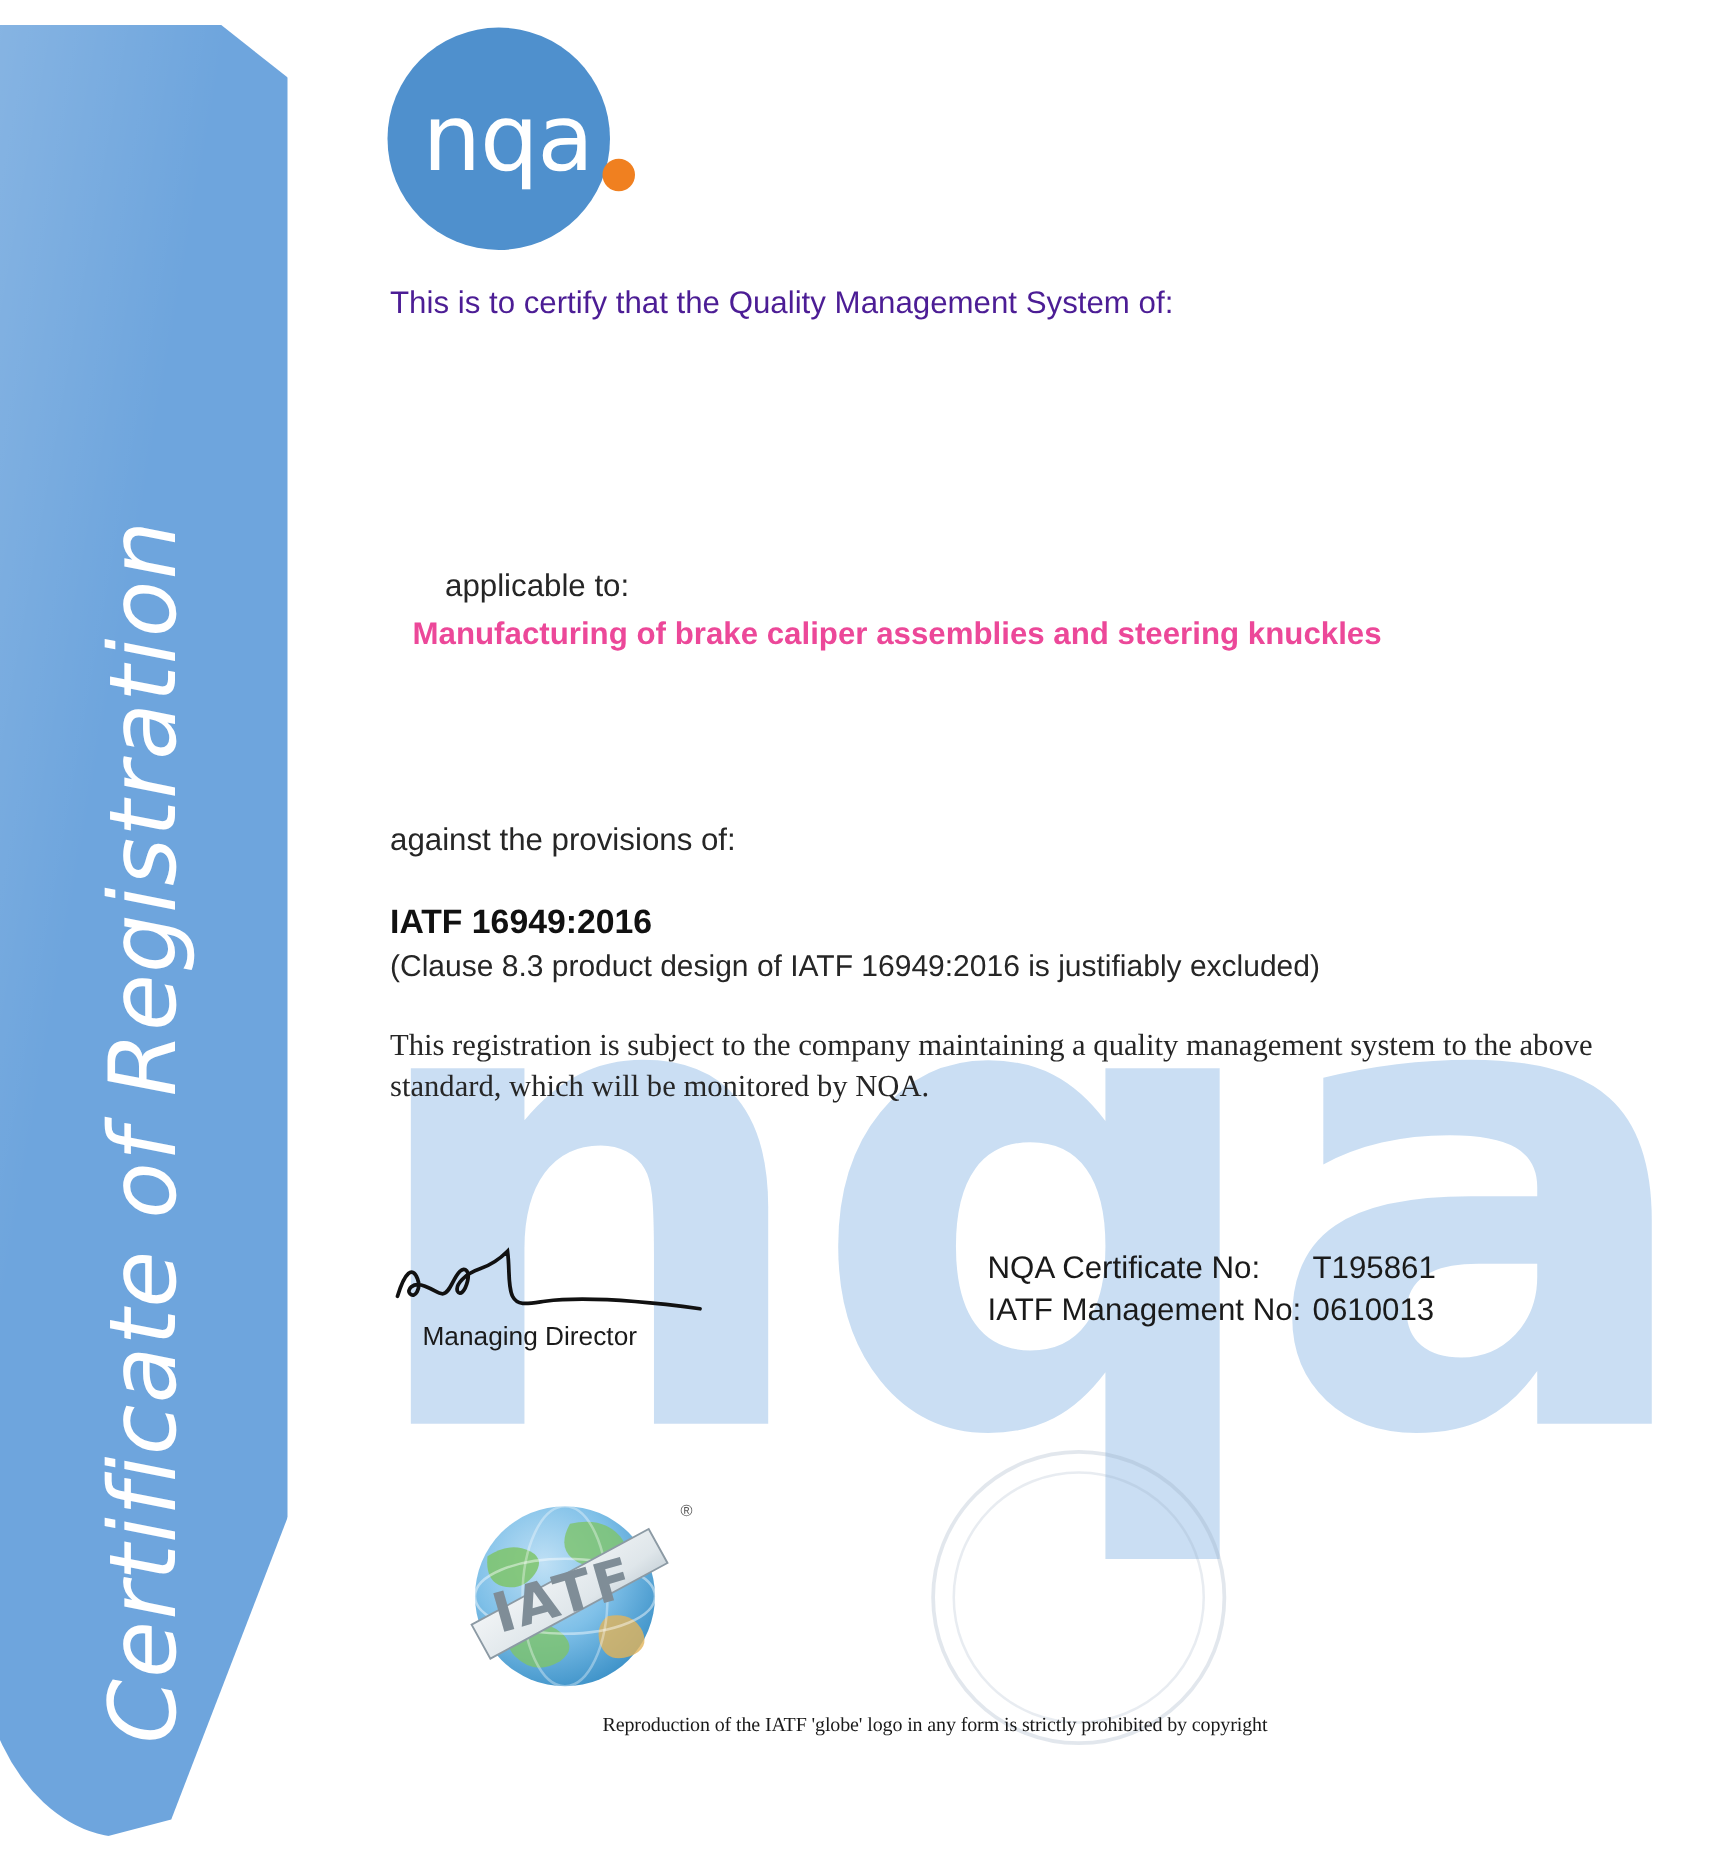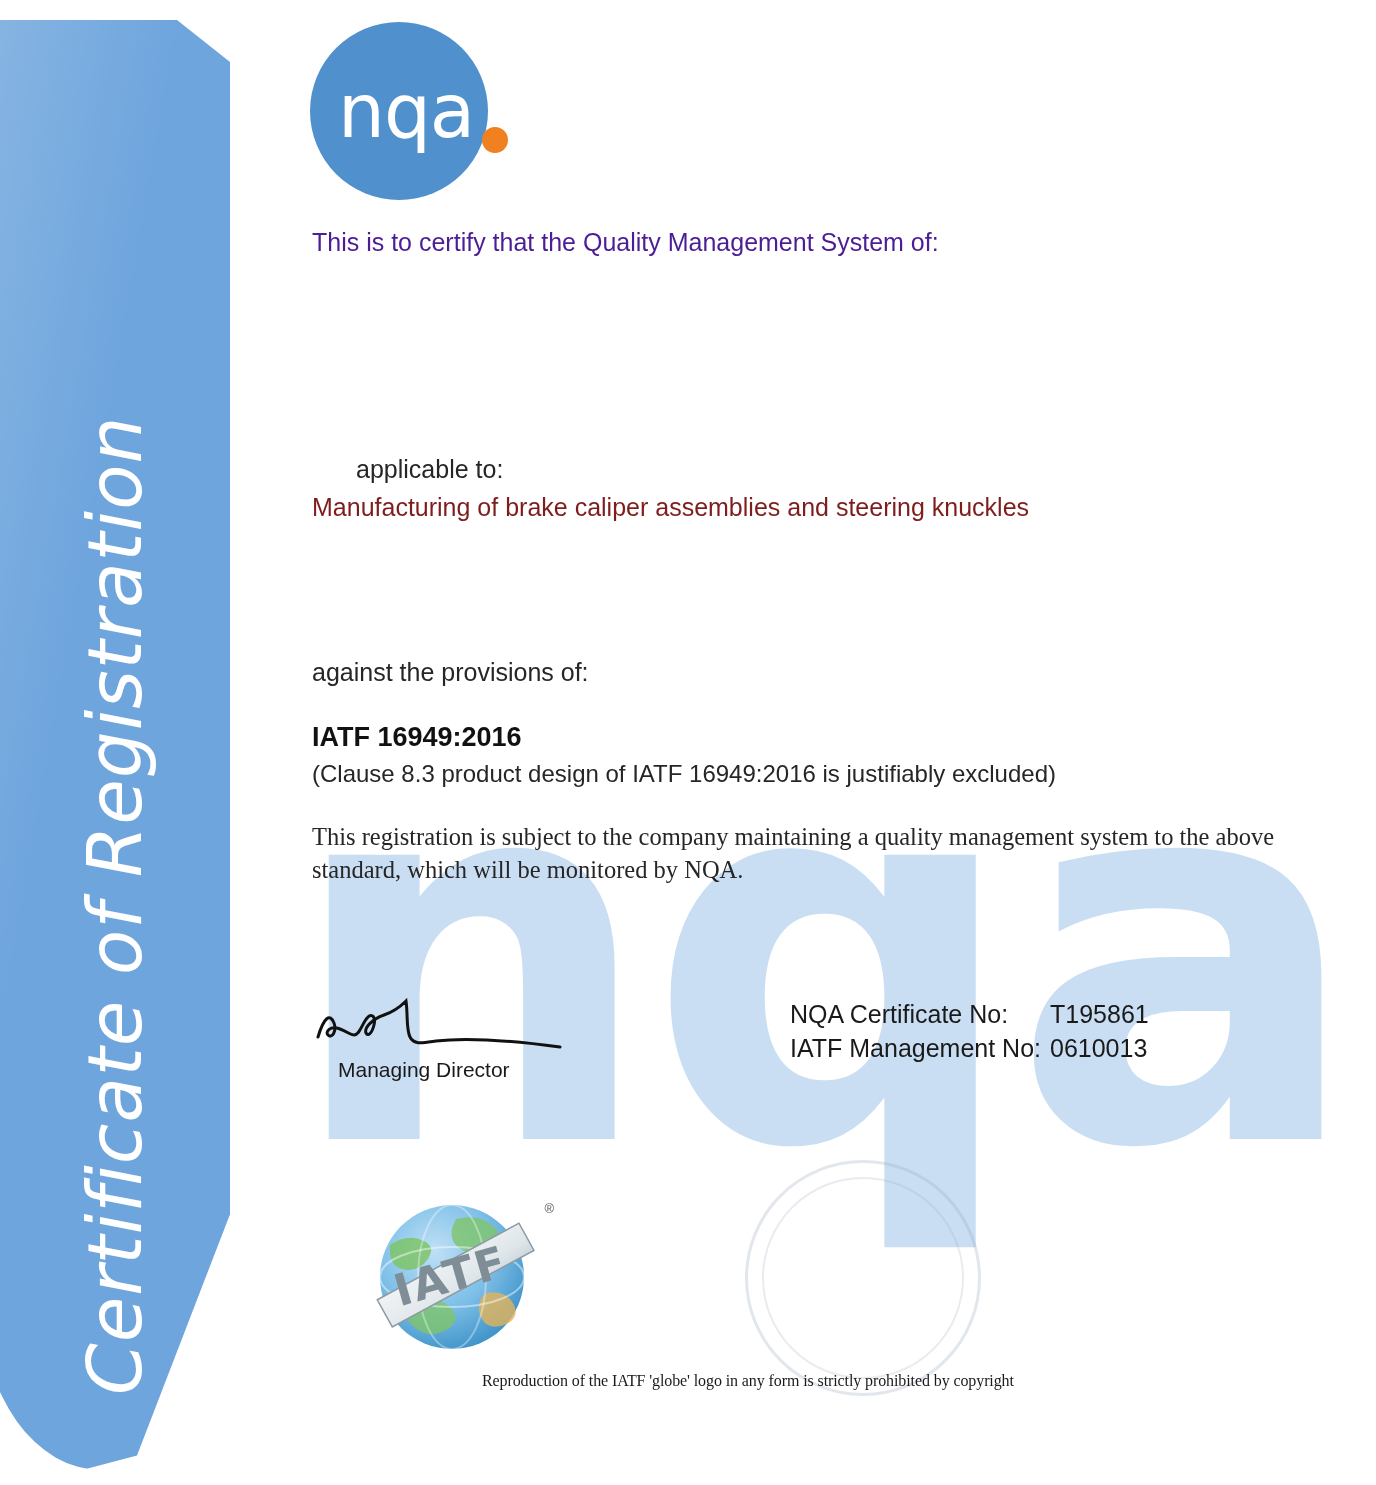--- a/index.html
+++ b/index.html
@@ -177,25 +177,25 @@
   .line-applicable {
     position: absolute;
     left: 2px;
     top: 455px;
     font-size: 25px;
     color: #262626;
     margin-left: 44px;
   }
   .scope {
     position: absolute;
-    left: 2px;
+    left: 20px;
     top: 493px;
     font-size: 25px;
-    font-weight: normal;
-    color: #7f1d1d;
+    font-weight: bold;
+    color: #ec4899;
   }
   .line-against {
     position: absolute;
     left: 2px;
     top: 658px;
     font-size: 25px;
     color: #262626;
     text-align: right;
   }
   .standard {

